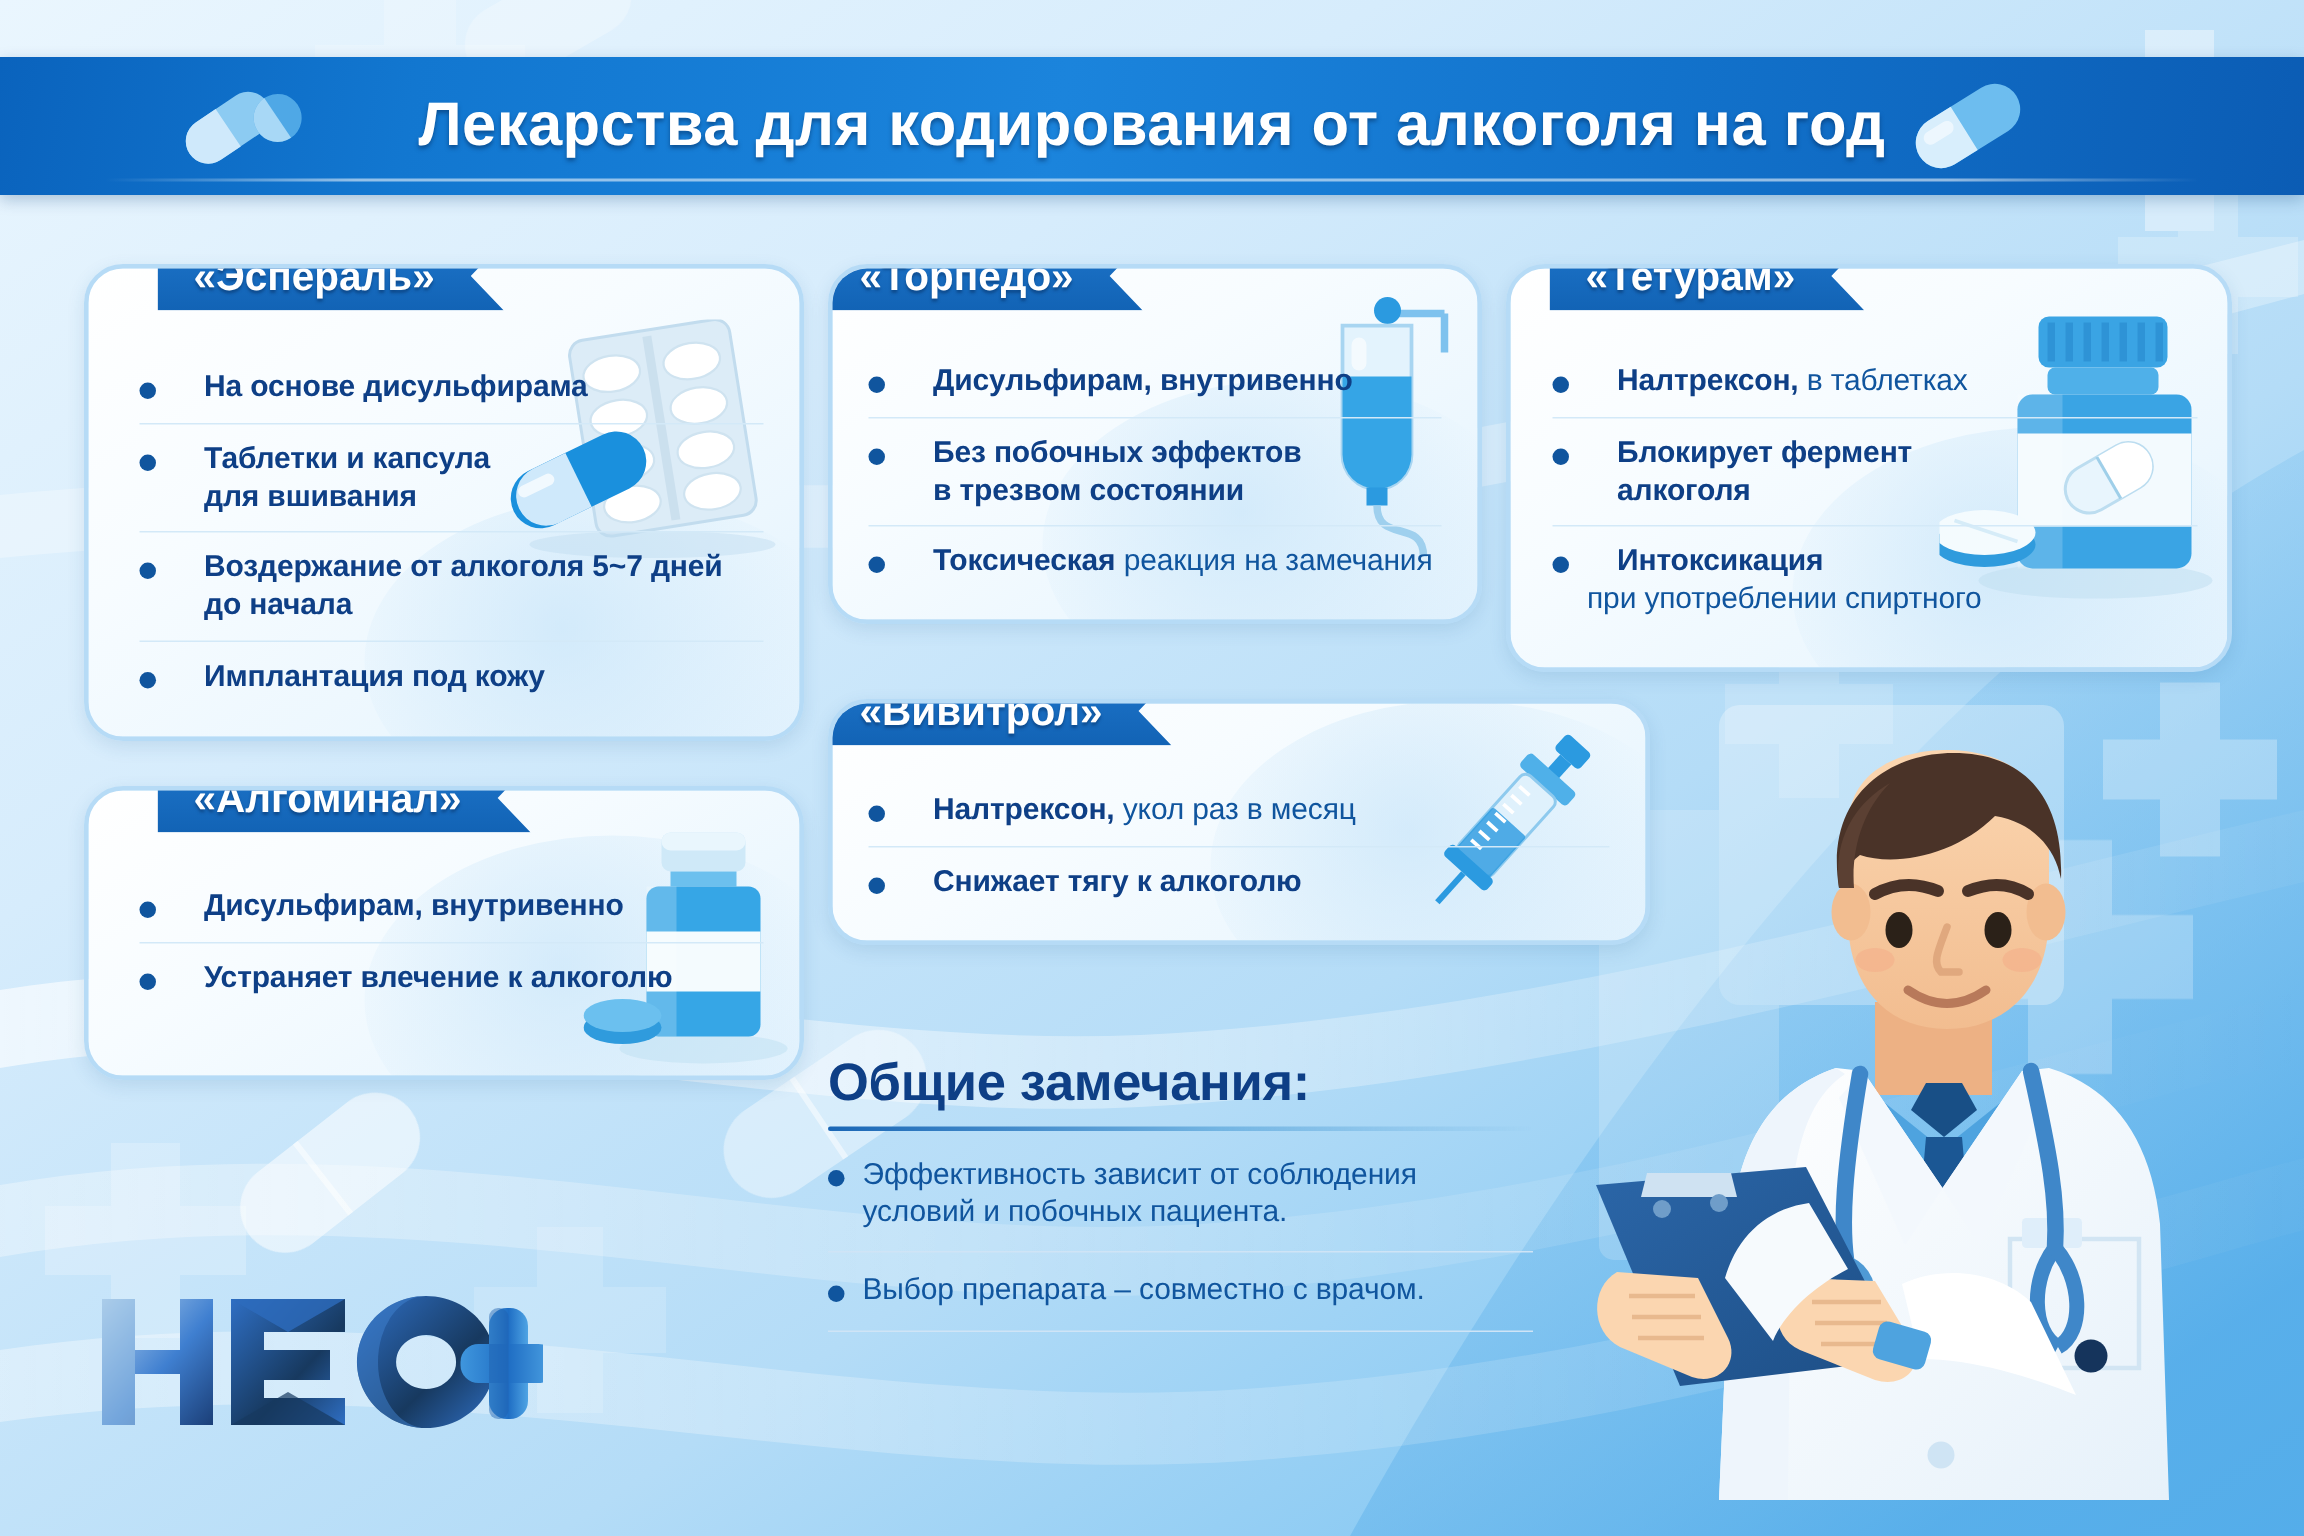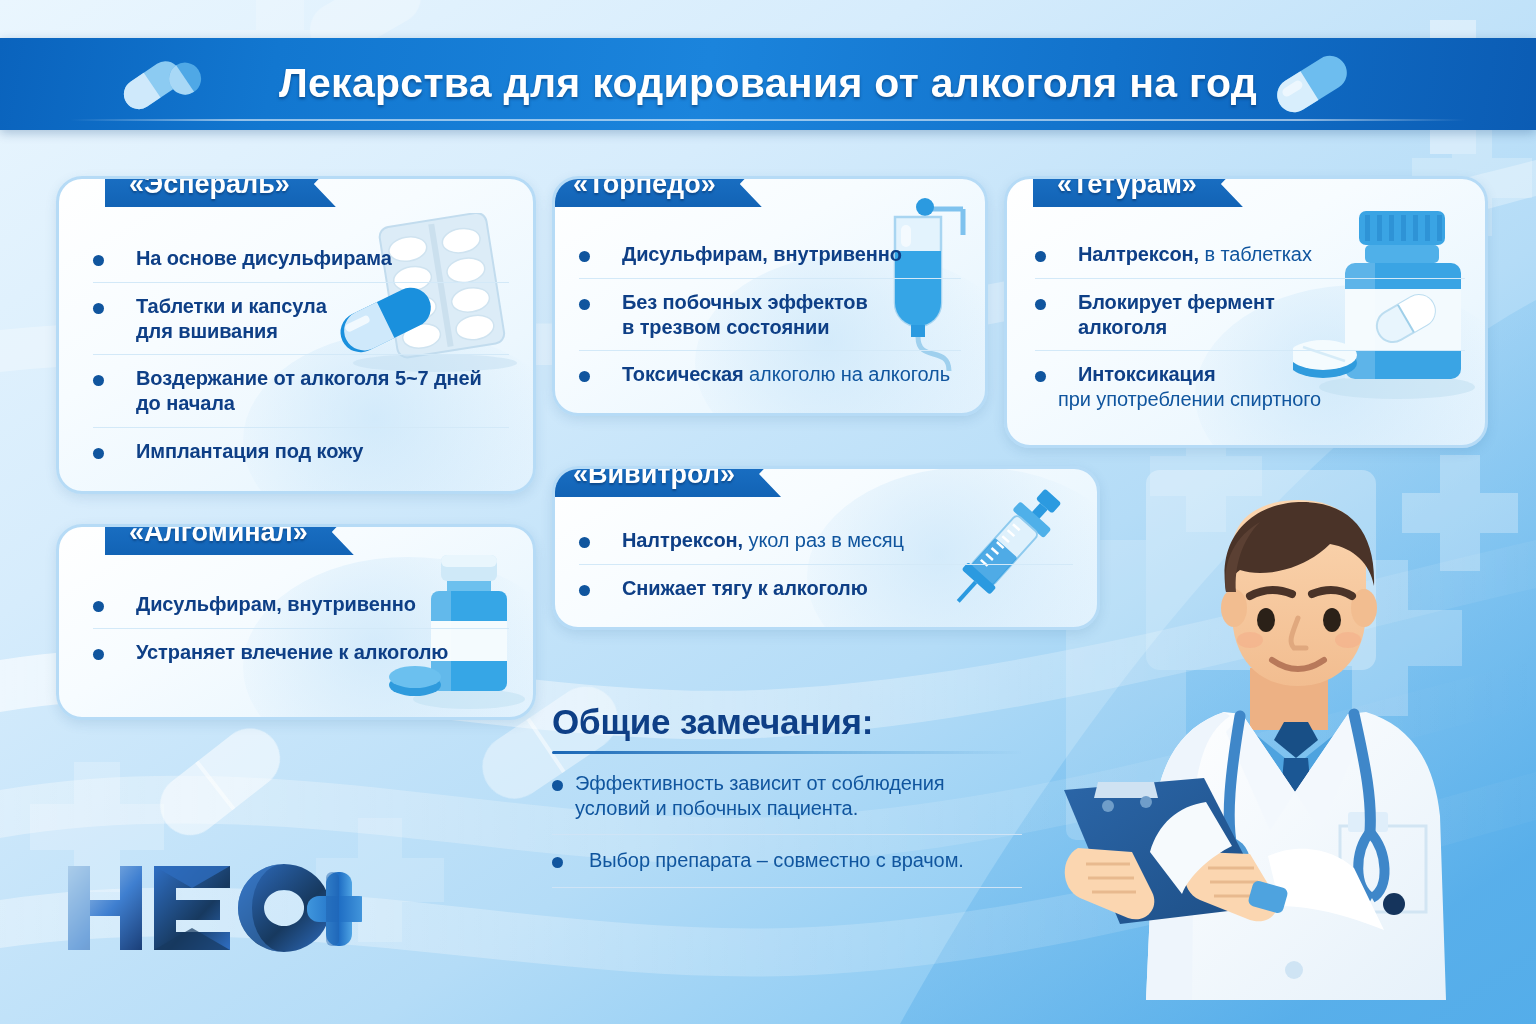--- a/index.html
+++ b/index.html
@@ -54,21 +54,21 @@
   .btext{font-size:20px;line-height:1.24;color:#10559e;font-weight:normal;
          letter-spacing:-.1px;}
   .btext .lead{font-weight:bold;color:#0e3f86;margin-left:20px;}
 
   
   .notes{position:absolute;}
   .notes-title{font-size:35px;font-weight:bold;color:#0e3f86;letter-spacing:-.2px;}
   .notes-rule{height:3px;background:linear-gradient(90deg,#1a66b5 0%,#72b4e2 55%,rgba(160,205,238,0) 100%);
               margin:9px 0 4px 0;border-radius:2px;}
   .notes .bitem{padding:13px 0;}
-  .notes .bitem + .bitem{border-top:1px solid #cfe4f6;gap:14px;}
+  .notes .bitem + .bitem{border-top:1px solid #cfe4f6;}
   .notes-bottomrule{height:1px;background:#cfe4f6;margin-top:2px;}
 
   
   .logo{position:absolute;left:62px;top:858px;width:300px;height:110px;}
 
   
   .illu{position:absolute;}
 </style>
 </head>
 <body>
@@ -232,21 +232,21 @@
       <div class="bitem">
         <span class="dot"></span>
         <span class="btext"><span class="lead">Дисульфирам, внутривенно</span></span>
       </div>
       <div class="bitem">
         <span class="dot"></span>
         <span class="btext"><span class="lead">Без побочных эффектов</span><br><span class="lead">в трезвом состоянии</span></span>
       </div>
       <div class="bitem">
         <span class="dot"></span>
-        <span class="btext"><span class="lead">Токсическая </span><span>алкоголю на алкоголь</span></span>
+        <span class="btext"><span class="lead">Токсическая </span><span>реакция на замечания</span></span>
       </div>
     </div>
   </div>
 
   <div class="card" style="left:1004px;top:176px;width:478px;height:266px;">
     <div class="card-glow"></div>
     <svg class="illu" style="left:286px;top:22px;" width="190" height="204" viewBox="0 0 190 204">
       <ellipse cx="104" cy="186" rx="78" ry="12" fill="#bdddf0" opacity=".5"></ellipse>
       <rect x="66" y="10" width="86" height="34" rx="7" fill="#3aa4e4"></rect>
       <g fill="#2e93d6">

